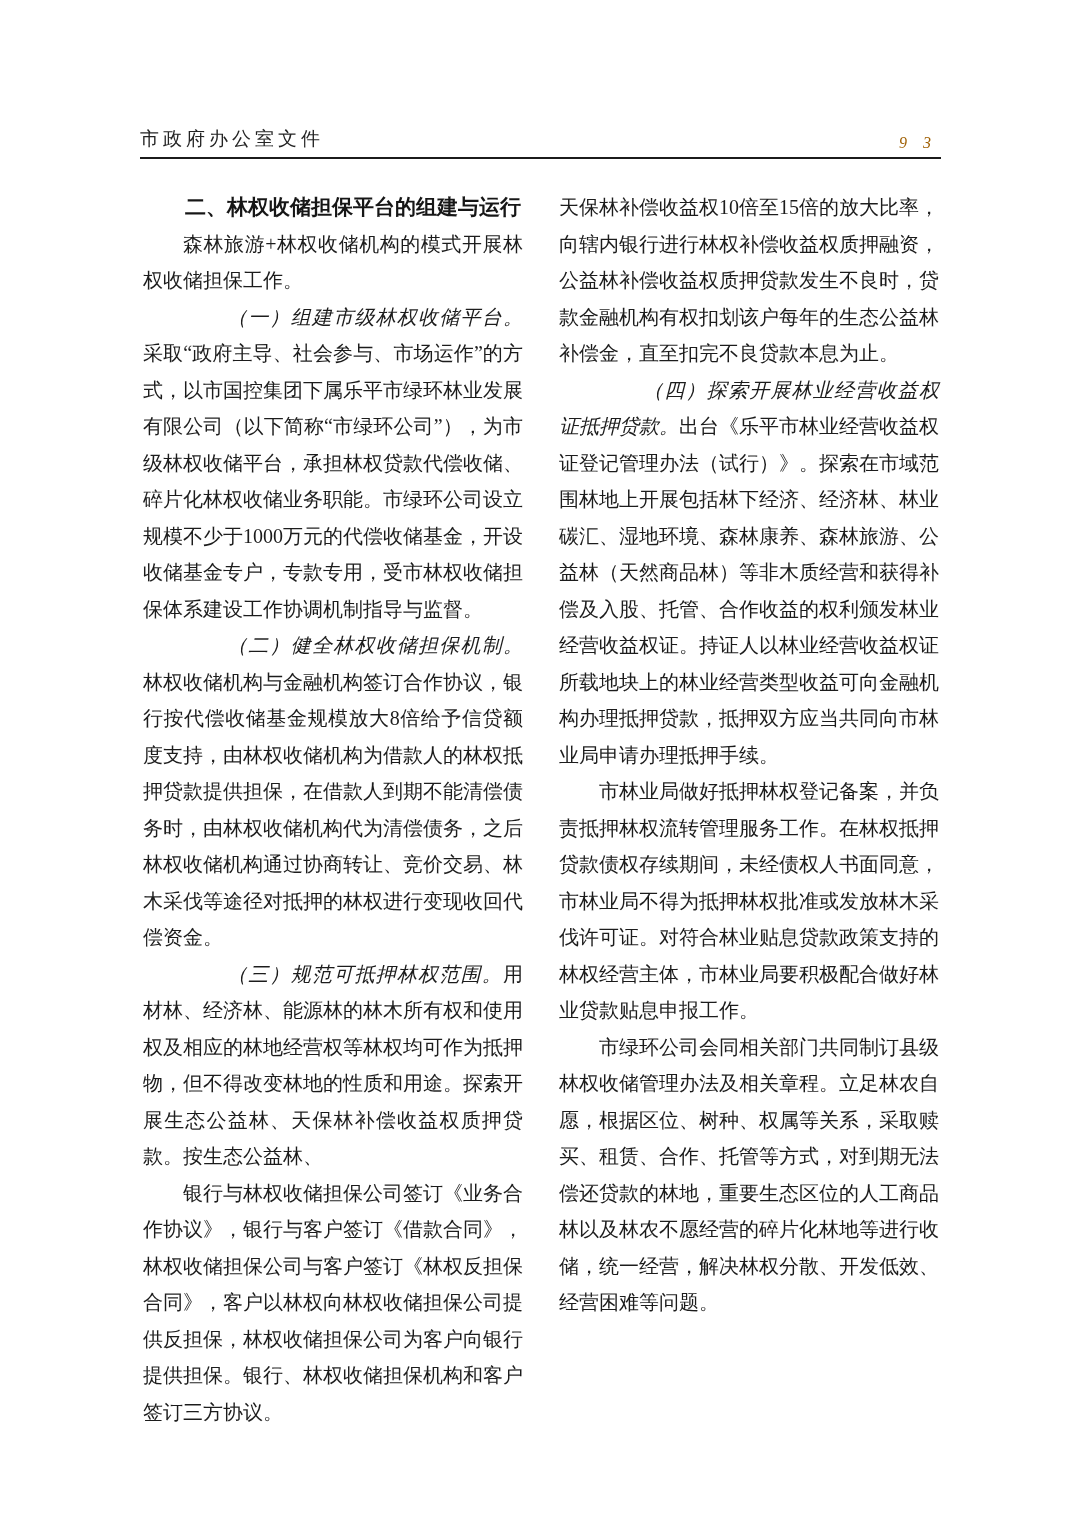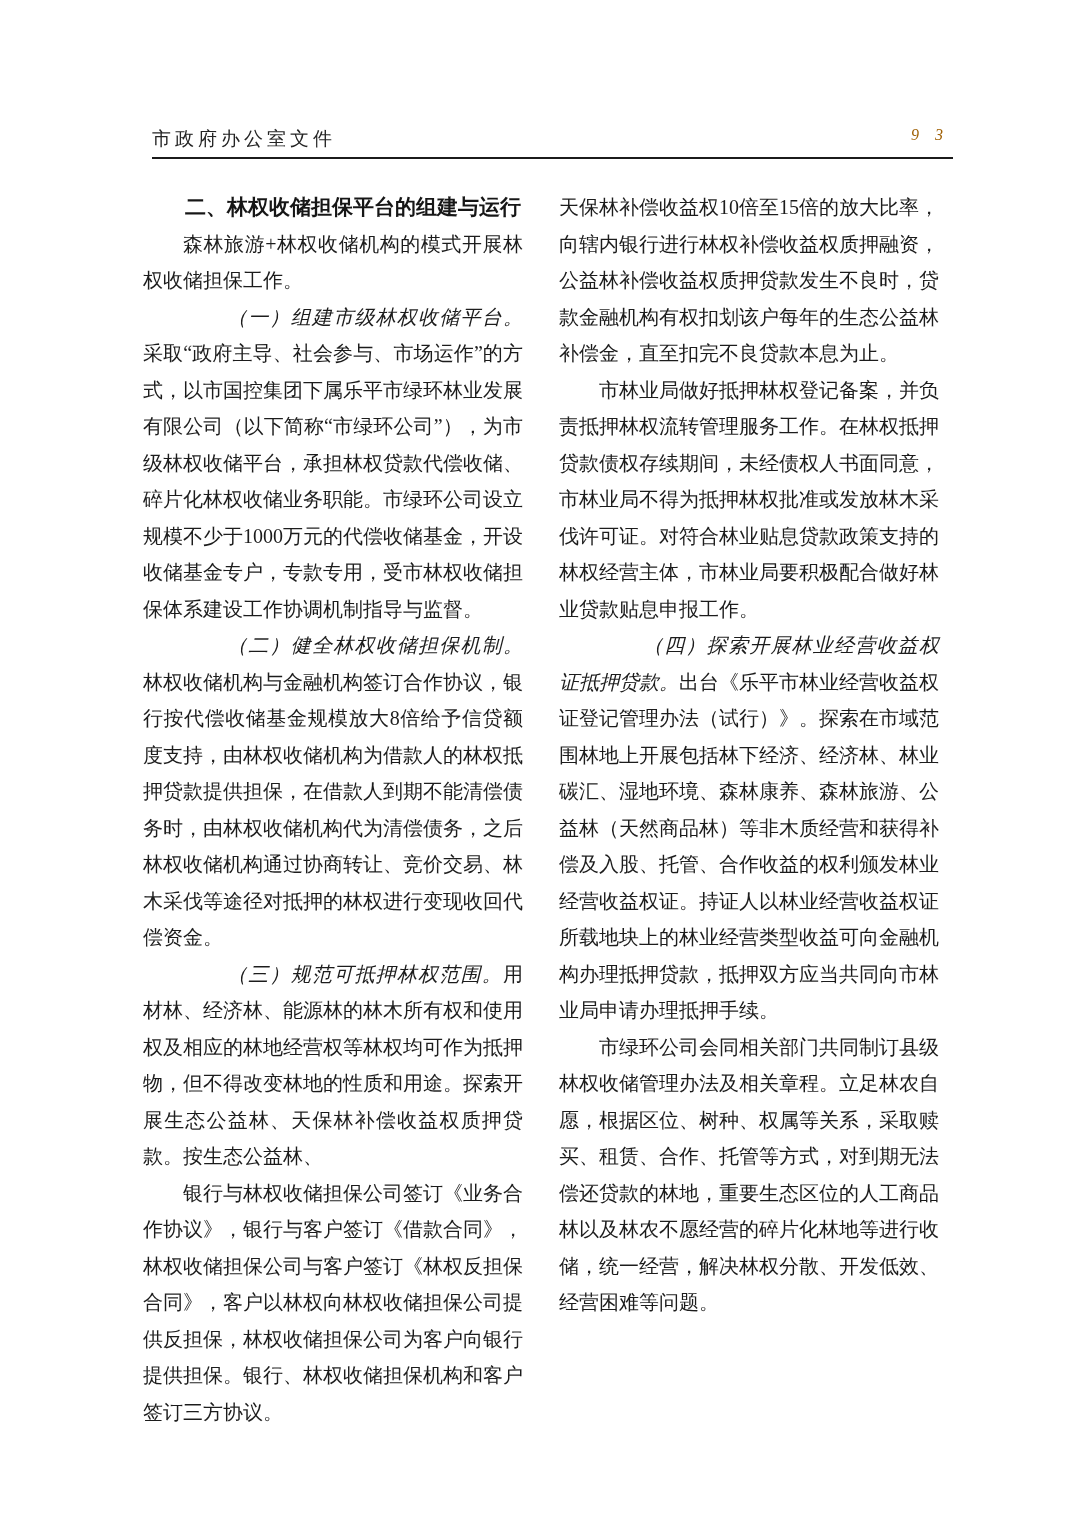--- a/index.html
+++ b/index.html
@@ -12,28 +12,28 @@
     width: 1074px;
     height: 1520px;
     background: #ffffff;
     overflow: hidden;
     font-family: "Liberation Serif", serif;
     color: #1c1c1c;
   }
   
   .header {
     position: absolute;
-    left: 152px;
+    left: 140px;
     top: 126px;
     width: 801px;
     border-bottom: 2px solid #1b1b1b;
     padding-bottom: 5px;
     display: flex;
     justify-content: space-between;
-    align-items: flex-start;
+    align-items: flex-end;
     gap: 28px;
   }
   .header-title {
     font-size: 19px;
     letter-spacing: 4px;
     color: #242424;
   }
   .page-number {
     font-size: 16px;
     letter-spacing: 6px;
@@ -90,18 +90,18 @@
     <div class="col" id="col-left">
         <h2 class="sec-heading">二、林权收储担保平台的组建与运行</h2>
         <p class="para">森林旅游+林权收储机构的模式开展林权收储担保工作。</p>
         <p class="para"><span class="kai">（一）组建市级林权收储平台。</span>采取“政府主导、社会参与、市场运作”的方式，以市国控集团下属乐平市绿环林业发展有限公司（以下简称“市绿环公司”），为市级林权收储平台，承担林权贷款代偿收储、碎片化林权收储业务职能。市绿环公司设立规模不少于1000万元的代偿收储基金，开设收储基金专户，专款专用，受市林权收储担保体系建设工作协调机制指导与监督。</p>
         <p class="para"><span class="kai">（二）健全林权收储担保机制。</span>林权收储机构与金融机构签订合作协议，银行按代偿收储基金规模放大8倍给予信贷额度支持，由林权收储机构为借款人的林权抵押贷款提供担保，在借款人到期不能清偿债务时，由林权收储机构代为清偿债务，之后林权收储机构通过协商转让、竞价交易、林木采伐等途径对抵押的林权进行变现收回代偿资金。</p>
         <p class="para"><span class="kai">（三）规范可抵押林权范围。</span>用材林、经济林、能源林的林木所有权和使用权及相应的林地经营权等林权均可作为抵押物，但不得改变林地的性质和用途。探索开展生态公益林、天保林补偿收益权质押贷款。按生态公益林、</p>
         <p class="para">银行与林权收储担保公司签订《业务合作协议》，银行与客户签订《借款合同》，林权收储担保公司与客户签订《林权反担保合同》，客户以林权向林权收储担保公司提供反担保，林权收储担保公司为客户向银行提供担保。银行、林权收储担保机构和客户签订三方协议。</p>
       </div>
     <div class="col" id="col-right">
         <p class="para noindent">天保林补偿收益权10倍至15倍的放大比率，向辖内银行进行林权补偿收益权质押融资，公益林补偿收益权质押贷款发生不良时，贷款金融机构有权扣划该户每年的生态公益林补偿金，直至扣完不良贷款本息为止。</p>
+        <p class="para"><span class="kai">（四）探索开展林业经营收益权证抵押贷款。</span>出台《乐平市林业经营收益权证登记管理办法（试行）》。探索在市域范围林地上开展包括林下经济、经济林、林业碳汇、湿地环境、森林康养、森林旅游、公益林（天然商品林）等非木质经营和获得补偿及入股、托管、合作收益的权利颁发林业经营收益权证。持证人以林业经营收益权证所载地块上的林业经营类型收益可向金融机构办理抵押贷款，抵押双方应当共同向市林业局申请办理抵押手续。</p>
         <p class="para">市林业局做好抵押林权登记备案，并负责抵押林权流转管理服务工作。在林权抵押贷款债权存续期间，未经债权人书面同意，市林业局不得为抵押林权批准或发放林木采伐许可证。对符合林业贴息贷款政策支持的林权经营主体，市林业局要积极配合做好林业贷款贴息申报工作。</p>
-        <p class="para"><span class="kai">（四）探索开展林业经营收益权证抵押贷款。</span>出台《乐平市林业经营收益权证登记管理办法（试行）》。探索在市域范围林地上开展包括林下经济、经济林、林业碳汇、湿地环境、森林康养、森林旅游、公益林（天然商品林）等非木质经营和获得补偿及入股、托管、合作收益的权利颁发林业经营收益权证。持证人以林业经营收益权证所载地块上的林业经营类型收益可向金融机构办理抵押贷款，抵押双方应当共同向市林业局申请办理抵押手续。</p>
         <p class="para">市绿环公司会同相关部门共同制订县级林权收储管理办法及相关章程。立足林农自愿，根据区位、树种、权属等关系，采取赎买、租赁、合作、托管等方式，对到期无法偿还贷款的林地，重要生态区位的人工商品林以及林农不愿经营的碎片化林地等进行收储，统一经营，解决林权分散、开发低效、经营困难等问题。</p>
       </div>
   </div>
 </div>
 
 </body></html>

